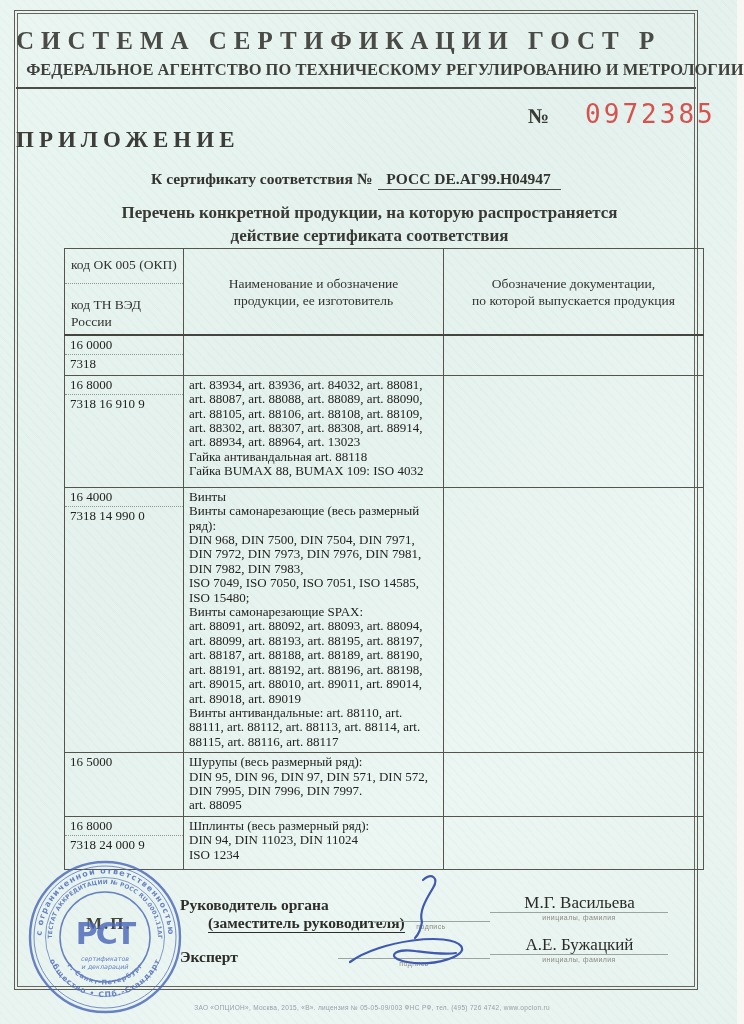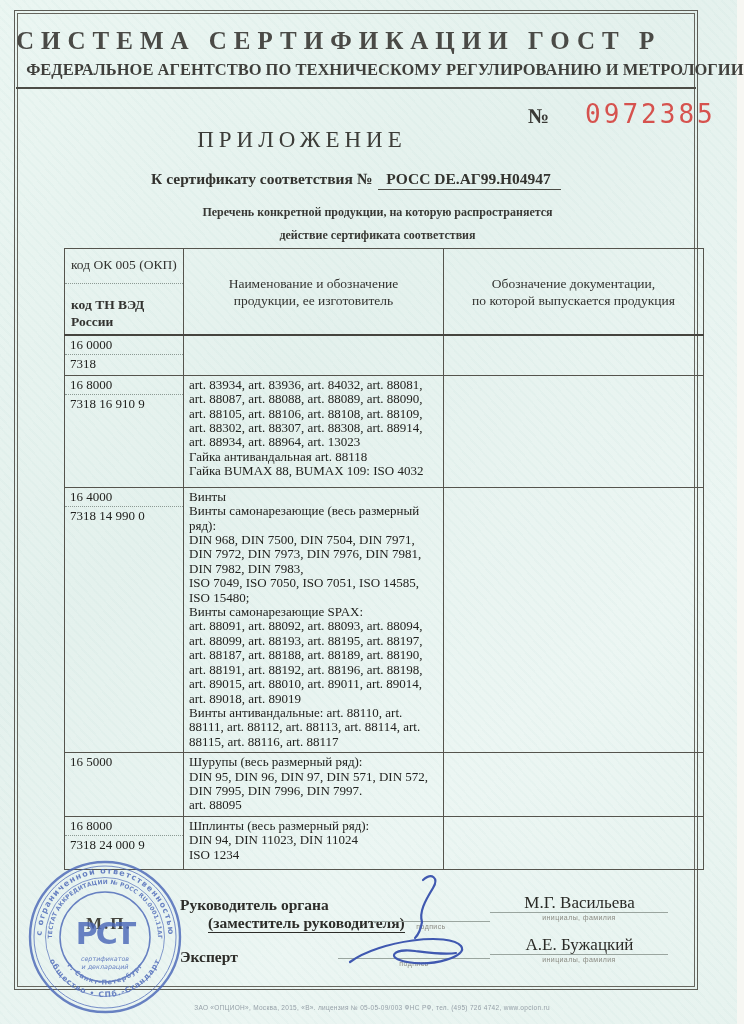--- a/index.html
+++ b/index.html
@@ -33,51 +33,51 @@
   .head-rule{position:absolute;left:16px;top:87px;width:680px;height:2px;background:#4c4c46;}
 
   .cert-no{position:absolute;left:528px;top:99px;white-space:nowrap;}
   .no-sign{font-size:21px;font-weight:bold;color:#3a3a36;margin-right:6px;}
   .no-digits{
     font-family:"DejaVu Sans Mono", monospace;
     font-size:26px;letter-spacing:3px;color:var(--accent-red,#d6524e);margin-left:30px;
   }
 
   .appendix-title{
-    position:absolute;left:16px;top:127px;width:572px;text-align:center;
-    font-size:23px;font-weight:normal;letter-spacing:5px;color:#3c3c38;
+    position:absolute;left:16px;top:127px;width:572px;text-align:left;
+    font-size:23px;font-weight:bold;letter-spacing:5px;color:#3c3c38;
   }
   .cert-line{
     position:absolute;left:16px;top:170px;width:680px;text-align:center;
     font-size:15.5px;font-weight:bold;color:#33332f;
   }
   .cert-num{
     display:inline-block;border-bottom:1px solid #4b4b45;
     padding:0 10px 1px 8px;margin-left:6px;font-weight:bold;
   }
   .desc{
     position:absolute;left:16px;top:201px;width:707px;text-align:center;
-    font-size:12px;font-weight:bold;line-height:23px;color:#383834;padding-left:8px;
+    font-size:17px;font-weight:bold;line-height:23px;color:#383834;
   }
 
   .table-wrap{position:absolute;left:38px;top:248px;padding-left:26px;}
   table.products{border-collapse:collapse;table-layout:fixed;width:639px;}
   .products th,.products td{border:1px solid #55544d;}
   .products col.c1{width:119px;}
   .products col.c2{width:260px;}
   .products col.c3{width:260px;}
   .products thead tr{height:70px;}
   .products thead th{
     font-weight:normal;font-size:13.5px;color:#333330;vertical-align:middle;
     border-bottom:2.5px solid #45443e;line-height:17px;
   }
   .th-codes{text-align:left;vertical-align:top !important;padding:0;}
   .h-code-top{padding:7px 6px 10px 6px;}
   .h-code-div{border-top:1px dotted #8d9a94;height:0;}
-  .h-code-bottom{padding:12px 6px 4px 6px;font-weight:bold;}
+  .h-code-bottom{padding:12px 6px 4px 6px;}
   .products tbody td{
     vertical-align:top;font-size:13px;line-height:14.4px;color:#22221f;
     padding:2px 5px 3px 5px;
   }
   .products tbody tr:nth-child(1){height:27px;}
   .products tbody tr:nth-child(2){height:112px;}
   .products tbody tr:nth-child(3){height:264px;margin-left:19px;}
   .products tbody tr:nth-child(4){height:62px;}
   .products tbody tr:nth-child(5){height:53px;}
   td.codes div{white-space:nowrap;}

